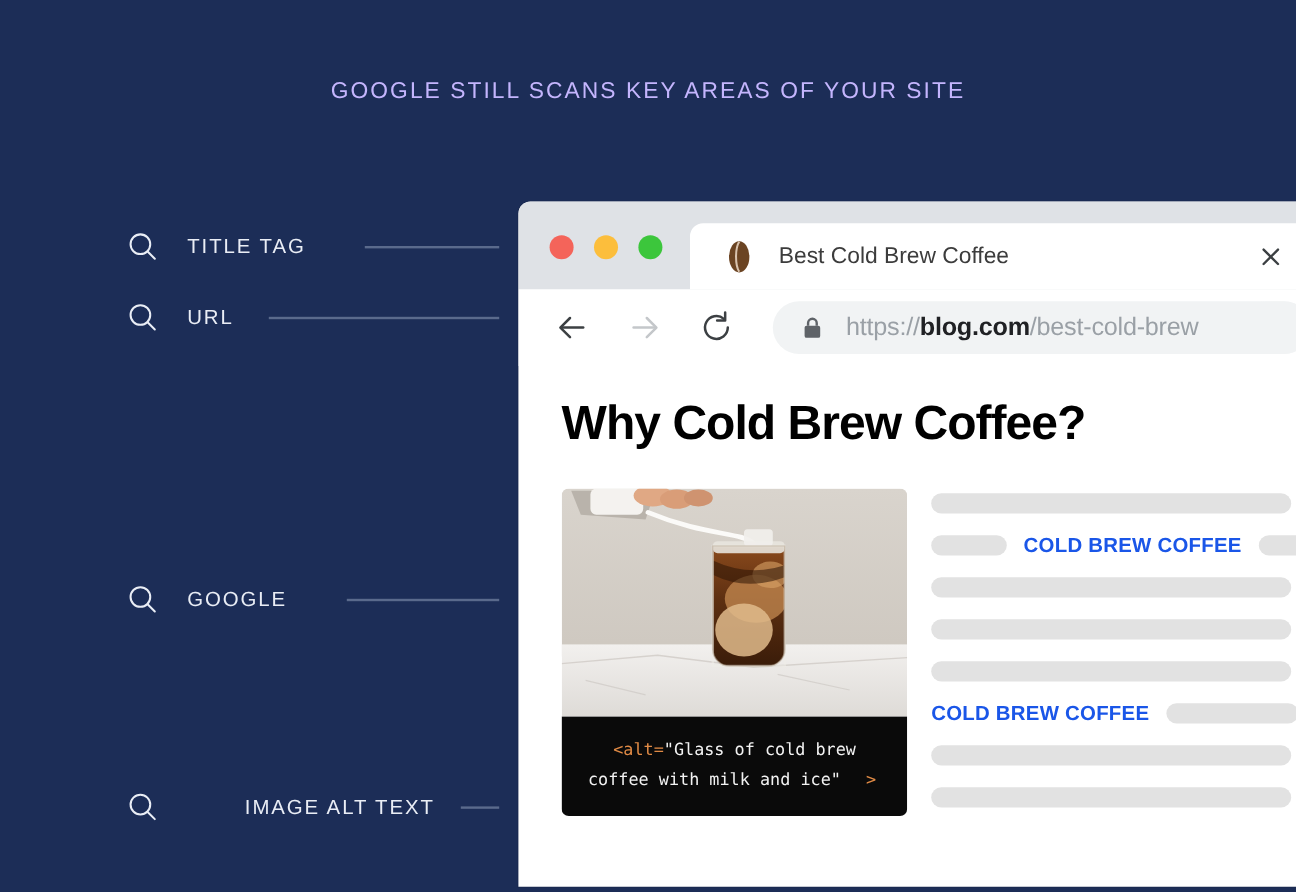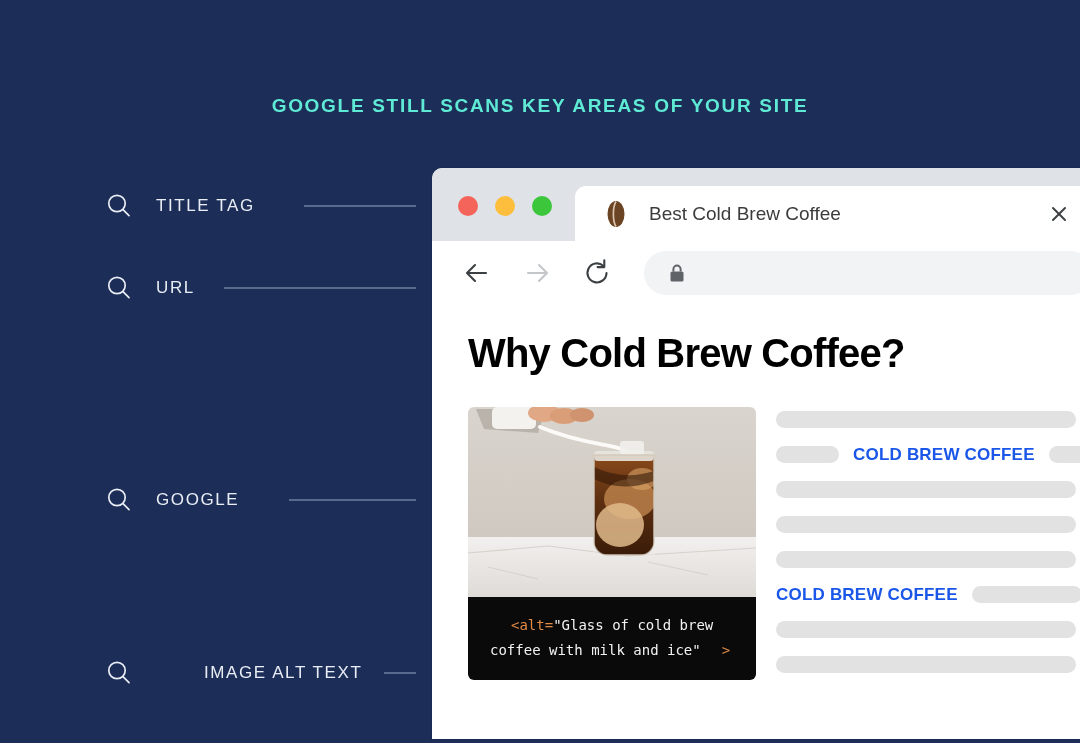--- a/index.html
+++ b/index.html
@@ -16,39 +16,38 @@
     position: relative;
   }
 
   
   .headline {
     position: absolute;
     top: 66px;
     left: 0;
     width: 1080px;
     text-align: center;
-    color: #5eead4;
+    color: #c4b5fd;
     font-size: 19px;
     letter-spacing: 1.7px;
-    font-weight: 700;
-    margin-top: 29px;
+    font-weight: 400;
   }
 
   
   .checklist { position: absolute; left: 0; top: 0; width: 432px; height: 631px; }
 
   .check-row {
     position: absolute;
     left: 104px;
     display: flex;
     align-items: center;
     height: 30px;
   }
   .check-row.r1 { top: 191px; }
-  .check-row.r2 { top: 273px; }
+  .check-row.r2 { top: 250px; }
   .check-row.r3 { top: 485px; }
   .check-row.r4 { top: 658px; gap: 48px; }
 
   .magnifier { width: 30px; height: 30px; flex: 0 0 30px; display: block; }
 
   .check-label {
     color: #e9edf5;
     font-size: 17px;
     letter-spacing: 1.6px;
     white-space: nowrap;
@@ -329,20 +328,21 @@
         <path d="M23.5 14 A9.5 9.5 0 1 1 20.2 6.7" fill="none" stroke="#3c4043" stroke-width="2.1" stroke-linecap="round"></path>
         <polyline points="21.3,1.4 21.3,8.1 14.6,8.1" fill="none" stroke="#3c4043" stroke-width="2.1" stroke-linecap="round" stroke-linejoin="round"></polyline>
       </svg>
     </span>
 
     <span class="omnibox">
       <svg class="lock" viewBox="0 0 16 19">
         <rect x="1.5" y="7.5" width="13" height="10" rx="1.6" fill="#5f6368"></rect>
         <path d="M4.4 7.5 V5.2 a3.6 3.6 0 0 1 7.2 0 V7.5" fill="none" stroke="#5f6368" stroke-width="2"></path>
       </svg>
+      <span class="url"><span>https://</span><span class="host">blog.com</span><span>/best-cold-brew</span></span>
     </span>
   </div>
 
   <div class="page">
     <h1 class="page-title">Why Cold Brew Coffee?</h1>
 
     <div class="body-area">
 
       <div class="photo-block">
         <svg class="photo" viewBox="0 0 288 190" preserveAspectRatio="none">

